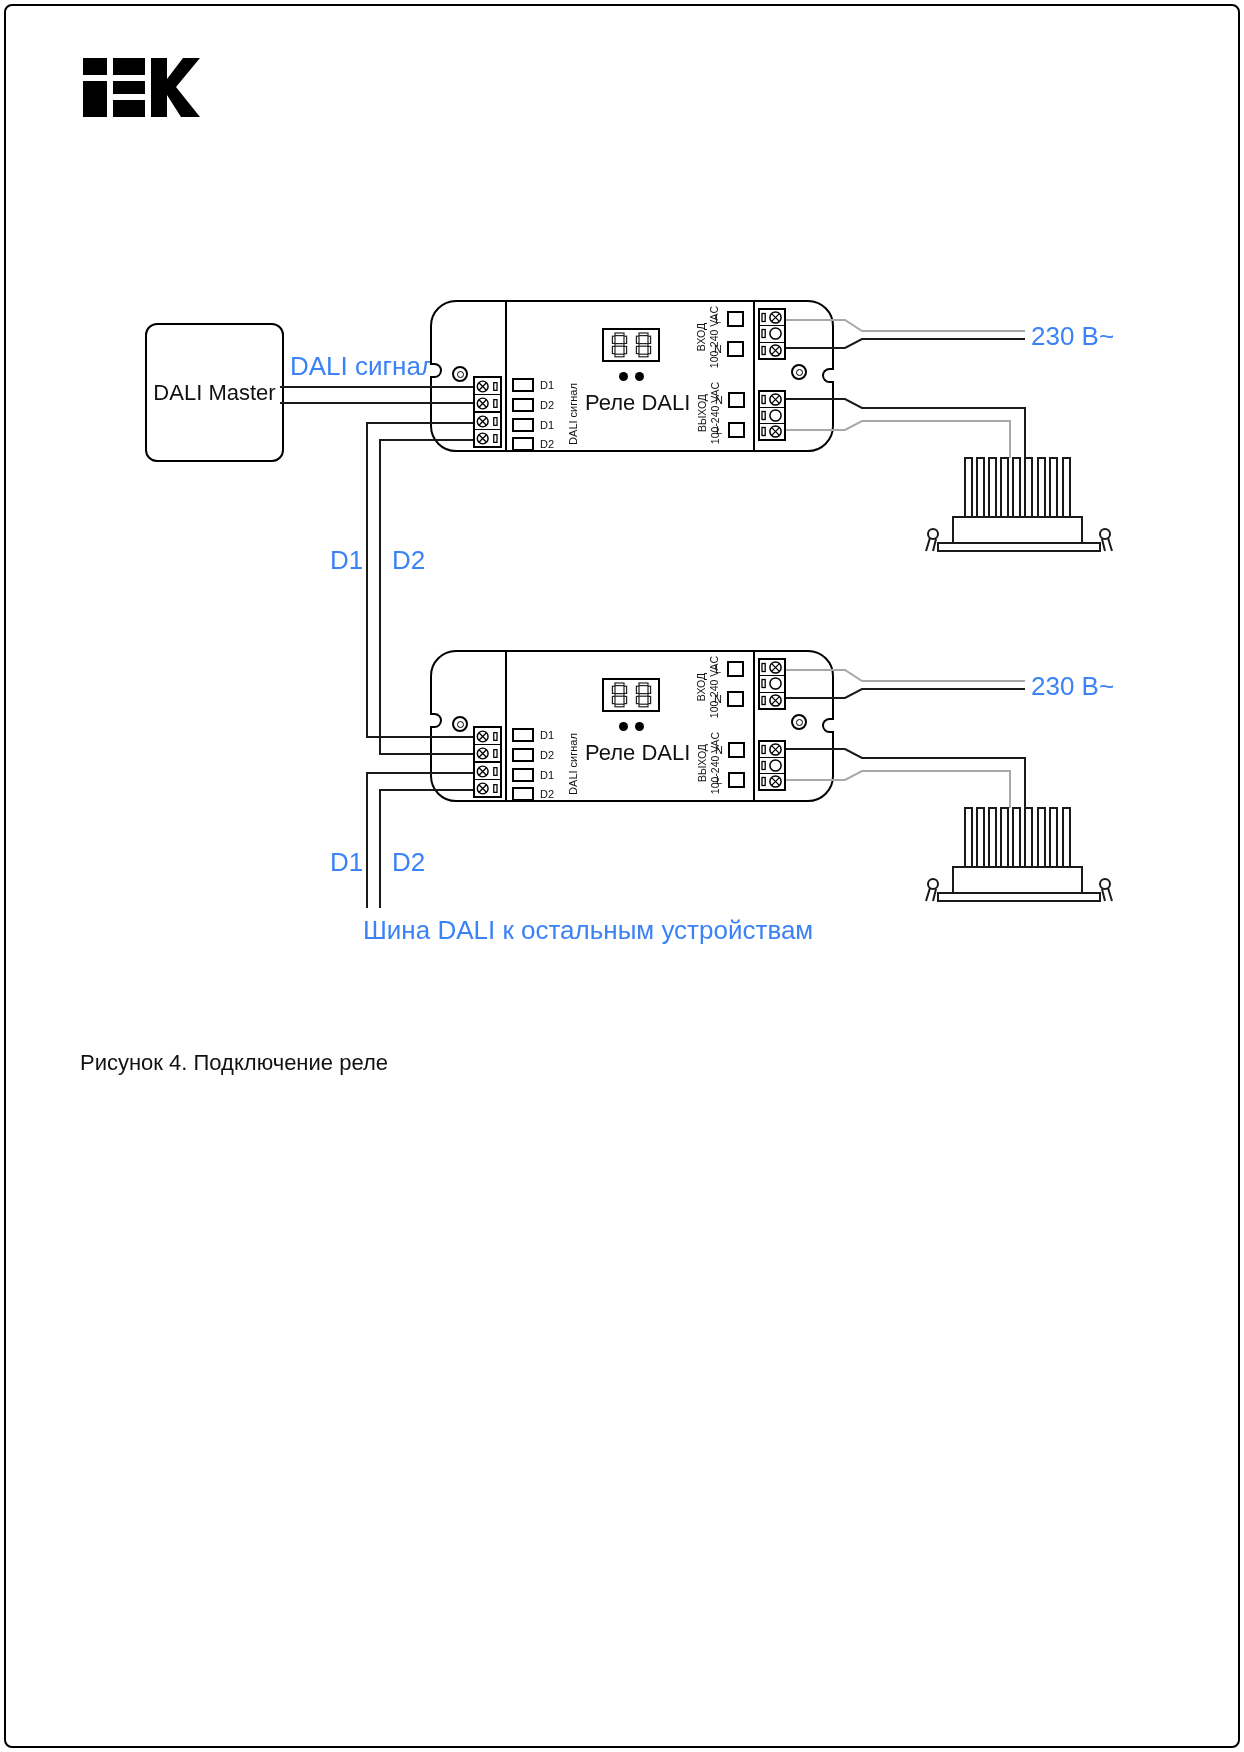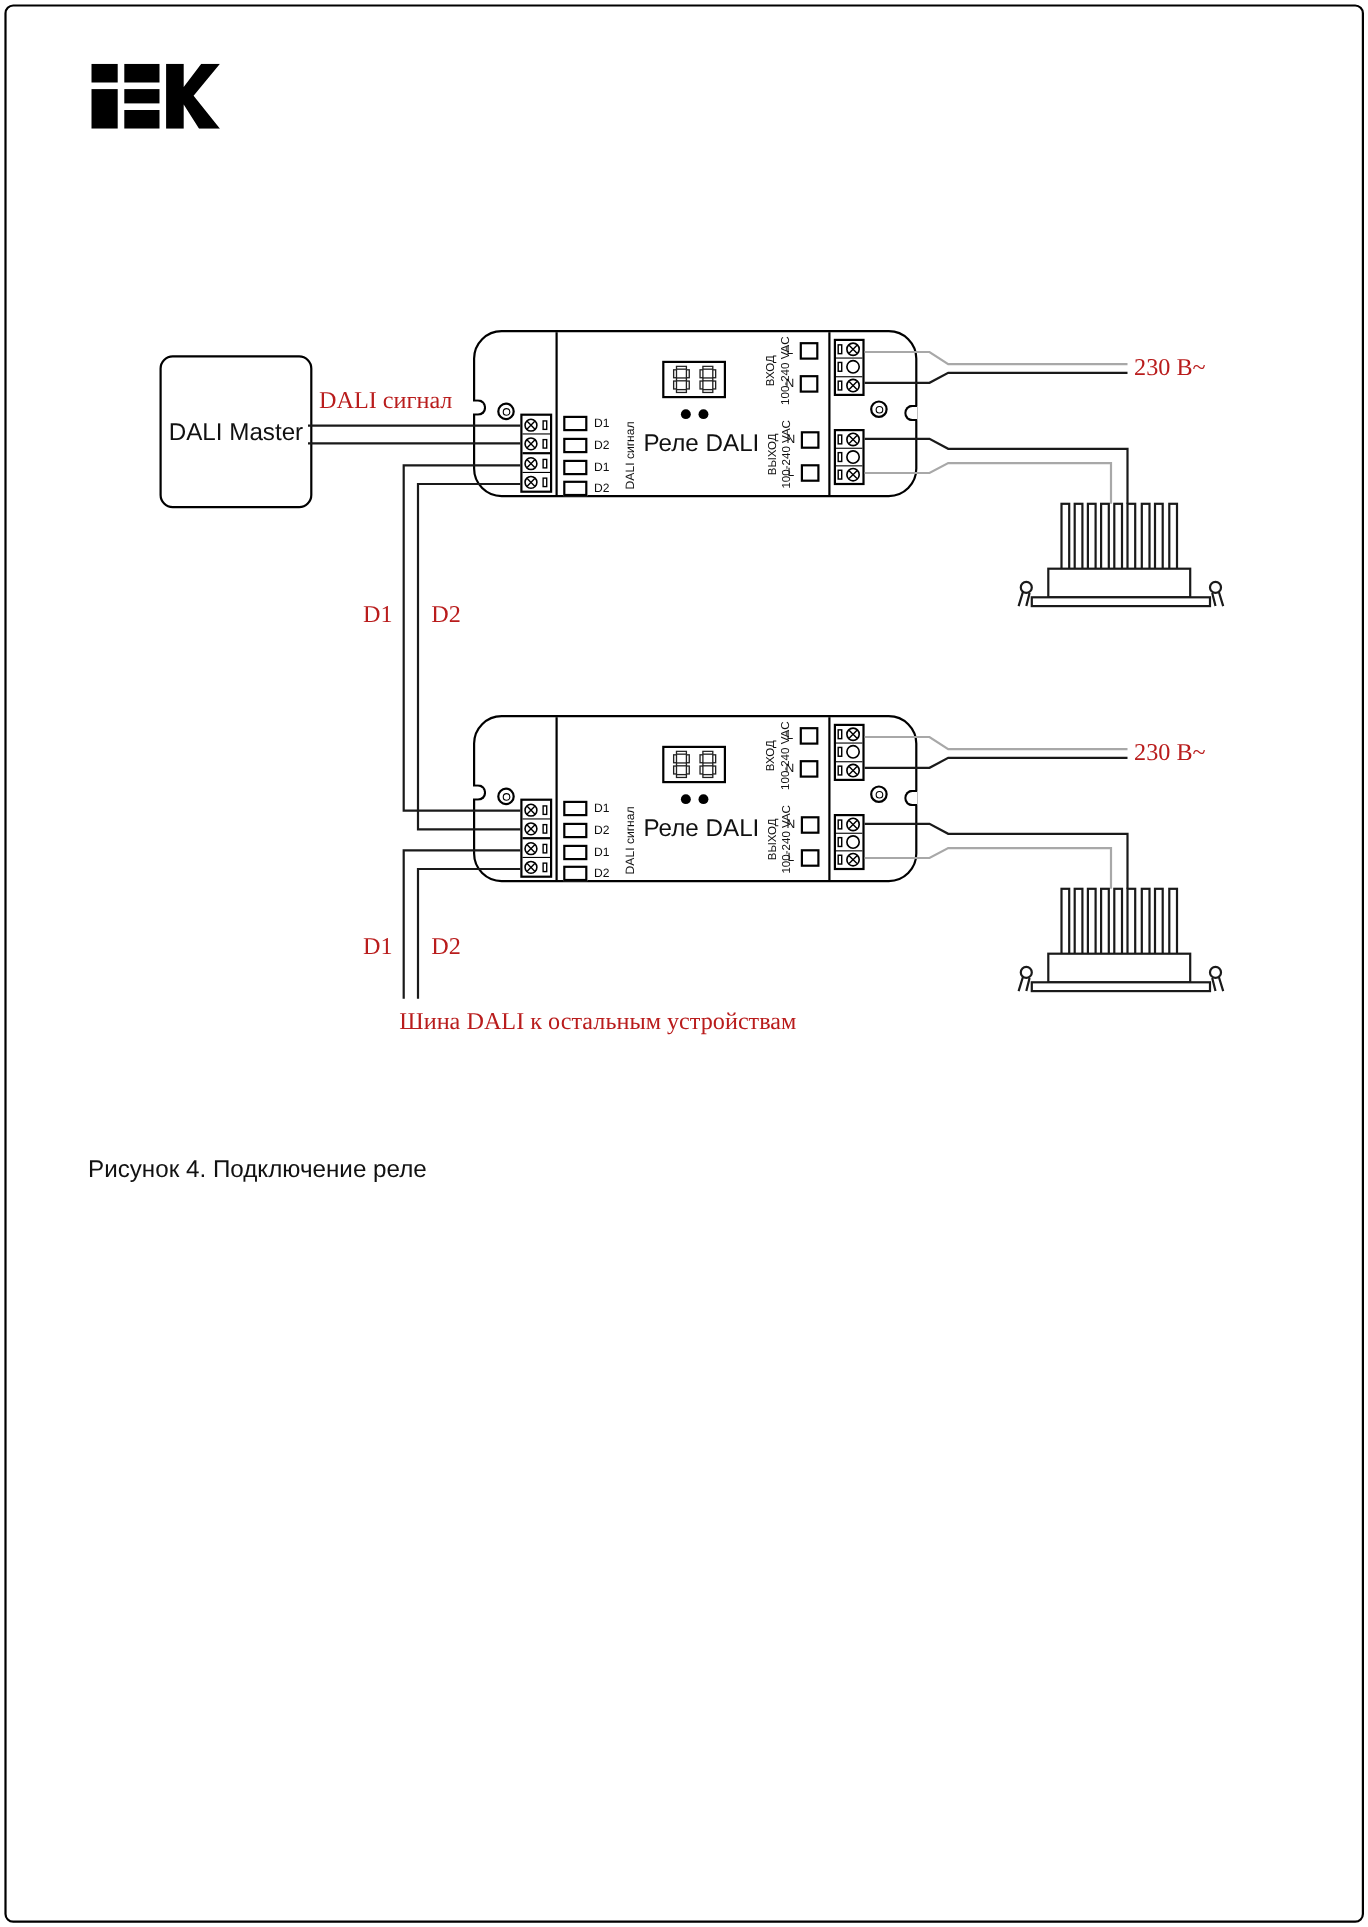--- a/index.html
+++ b/index.html
@@ -6,21 +6,21 @@
   body{
     width:1244px;height:1752px;position:relative;background:#fff;
     font-family:"Liberation Sans",sans-serif;color:#111;overflow:hidden;
   }
   
   .frame{position:absolute;inset:4px;border:2px solid #000;border-radius:8px;pointer-events:none;}
   
   .logo{position:absolute;left:83px;top:58px;width:117px;height:59px;}
   .hid{position:absolute;opacity:0;font-size:2px;width:1px;height:1px;overflow:hidden;}
   
-  .lbl{position:absolute;font-size:22px;line-height:1.1;white-space:nowrap;color:#b91c1c;font-family:Liberation Serif, serif;}
+  .lbl{position:absolute;font-size:26px;line-height:1.1;white-space:nowrap;color:#3b82f6;}
   
   .master{position:absolute;left:145px;top:323px;width:135px;height:135px;border:2px solid #000;
     border-radius:12px;background:#fff;display:flex;align-items:center;justify-content:center;z-index:2;}
   .master span{font-size:22px;}
   
   .relay{position:absolute;left:430px;width:400px;height:148px;border:2px solid #000;
     border-radius:26px;background:#fff;z-index:2;}
   .r1{top:300px}.r2{top:650px}
   .relay *{position:absolute;box-sizing:border-box;}
   .div-l{left:73px;top:0;width:2px;height:100%;background:#000;}

